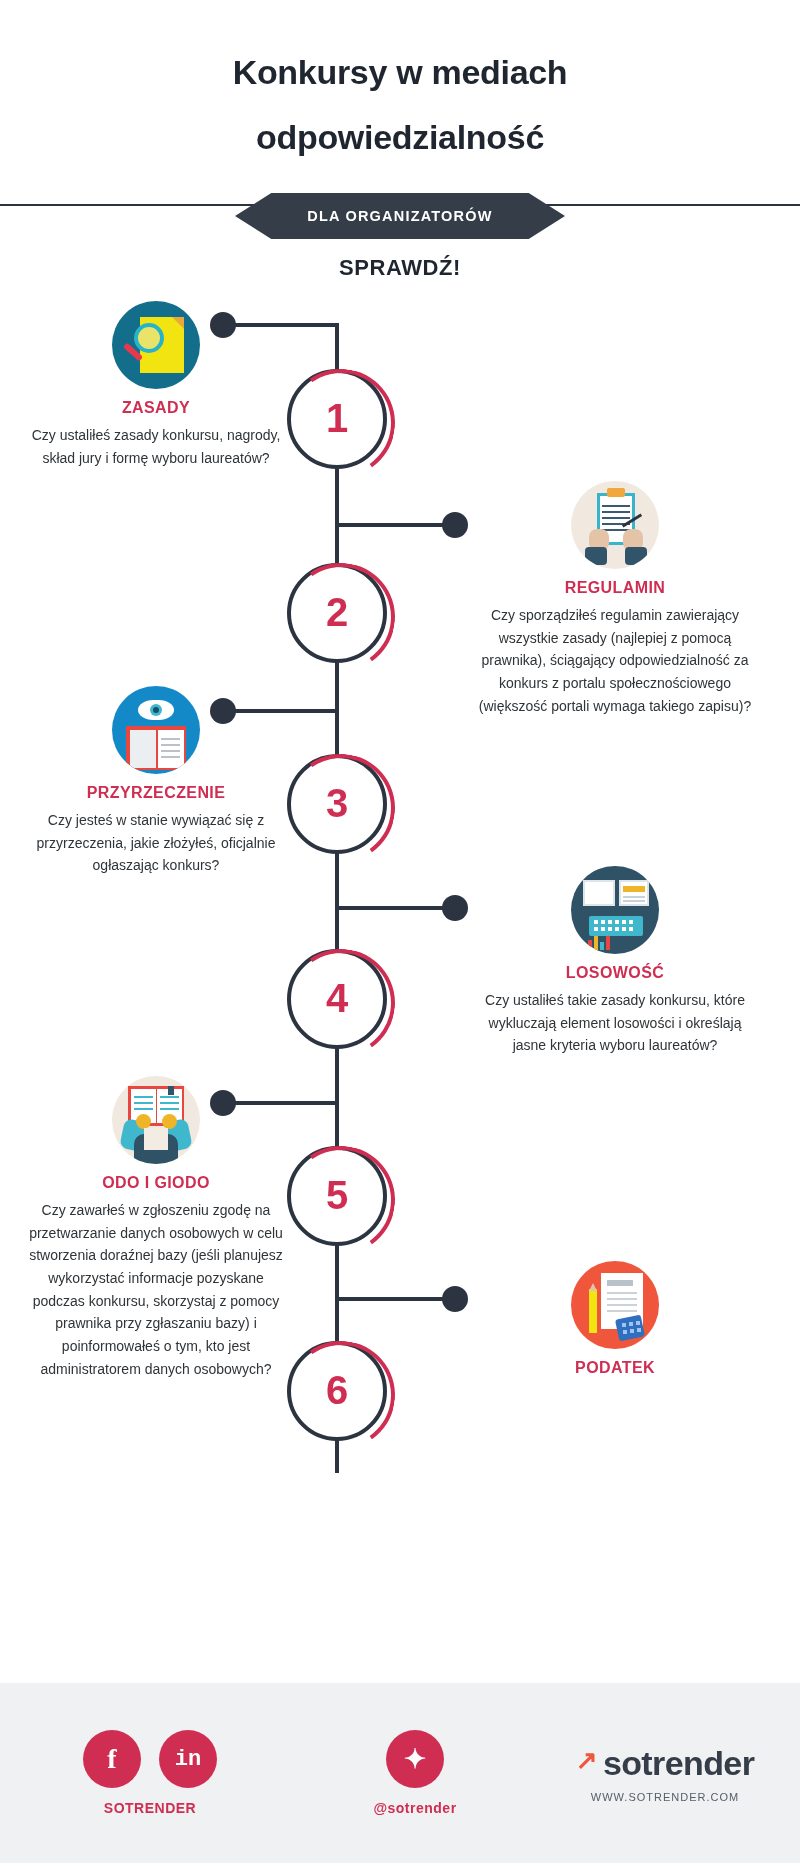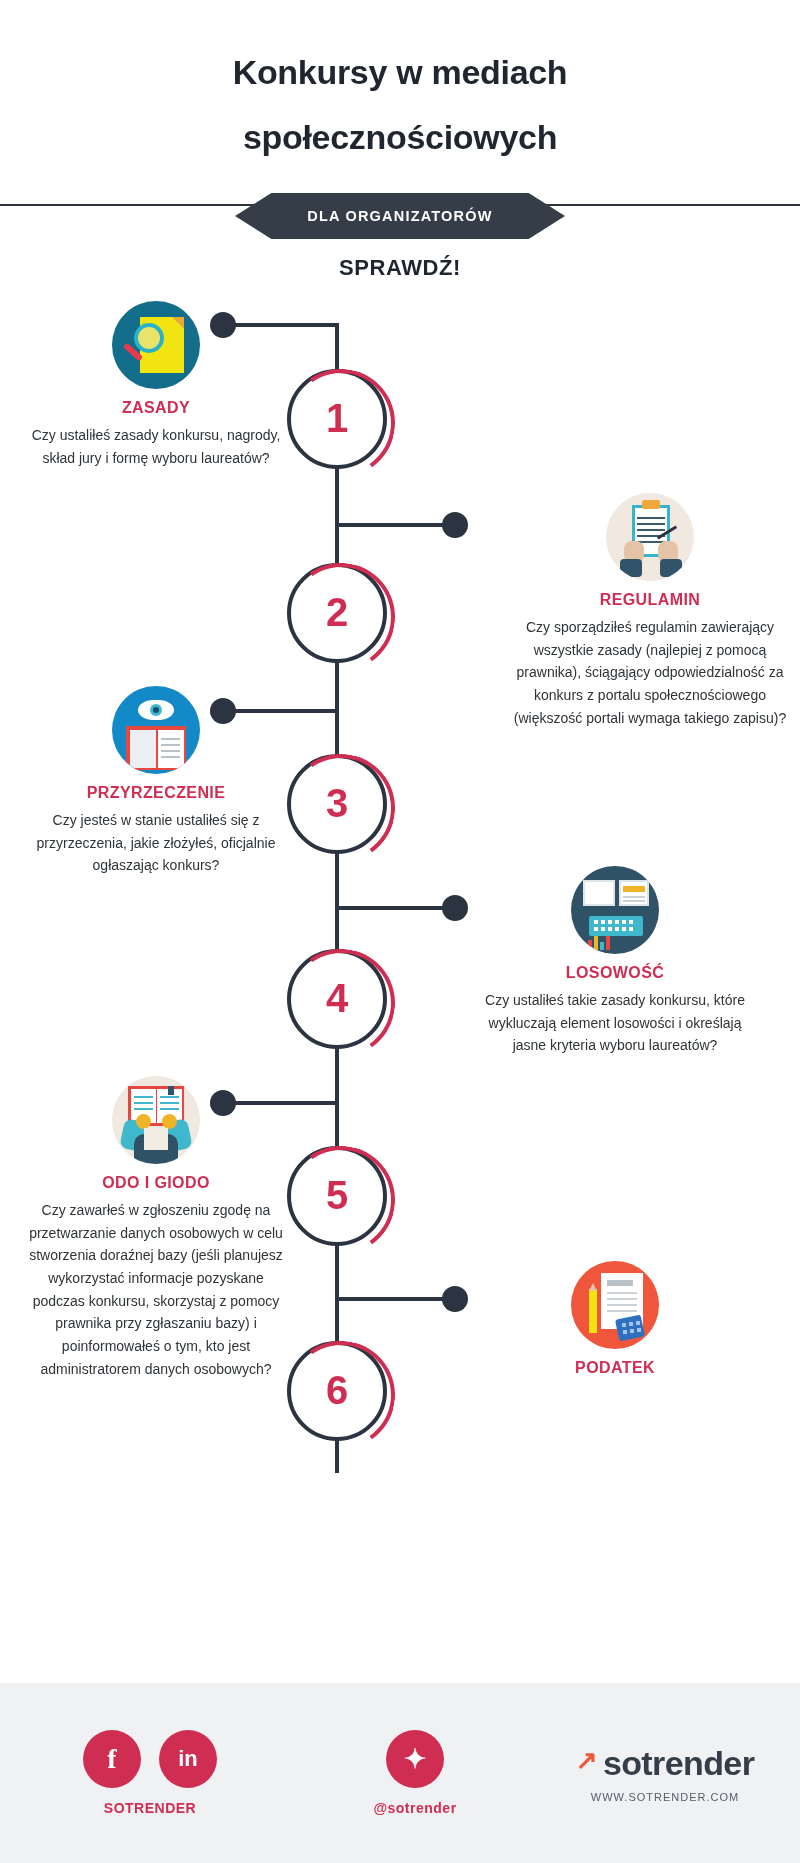--- a/index.html
+++ b/index.html
@@ -360,21 +360,21 @@
   .social-row { display: flex; justify-content: center; gap: 18px; }
   .soc-badge {
     width: 58px; height: 58px;
     border-radius: 50%;
     background: #cf2e52;
     color: #ffffff;
     display: flex; align-items: center; justify-content: center;
     font-size: 28px; font-weight: bold;
     font-family: "Liberation Serif", serif;
   }
-  .soc-badge.li { font-size: 22px; font-family: Liberation Sans, sans-serif; }
+  .soc-badge.li { font-size: 22px; font-family: Liberation Mono, monospace; }
   .soc-badge.tw { font-size: 27px; }
   .foot-label {
     margin-top: 12px;
     font-size: 14px; font-weight: bold;
     color: #cf2e52; letter-spacing: 0.5px;
   }
   .brand-logo {
     font-size: 34px; font-weight: bold;
     color: #343d48; letter-spacing: -0.6px;
     display: flex; align-items: center; justify-content: center; gap: 6px;
@@ -387,21 +387,21 @@
     font-size: 11px; color: #55606a; letter-spacing: 1px;
   }
 </style>
 </head>
 <body>
 
 <div class="page">
 
   <div class="title">
     <span class="title-line">Konkursy w mediach</span>
-    <span class="title-line">społecznościowych</span>
+    <span class="title-line">odpowiedzialność</span>
   </div>
 
   <div class="banner-wrap">
     <div class="banner-rule"></div>
     <div class="banner">DLA ORGANIZATORÓW</div>
   </div>
 
   <div class="sprawdz">SPRAWDŹ!</div>
 
   <div class="timeline">
@@ -436,21 +436,21 @@
       <div class="icon-circle ic-zasady">
         <div class="ic-layer doc"></div>
         <div class="ic-layer fold"></div>
         <div class="ic-layer glass-ring"></div>
         <div class="ic-layer handle"></div>
       </div>
       <div class="step-heading">ZASADY</div>
       <div class="step-text">Czy ustaliłeś zasady konkursu, nagrody, skład jury i formę wyboru laureatów?</div>
     </div>
 
-    <div class="step right" style="top:192px;margin-left:35px;">
+    <div class="step right" style="top:180px;">
       <div class="icon-circle ic-regulamin">
         <div class="ic-layer board"></div>
         <div class="ic-layer clip"></div>
         <div class="ic-layer ln" style="top:24px;"></div>
         <div class="ic-layer ln" style="top:30px;"></div>
         <div class="ic-layer ln" style="top:36px;"></div>
         <div class="ic-layer ln" style="top:42px;"></div>
         <div class="ic-layer ln" style="top:48px;"></div>
         <div class="ic-layer pen"></div>
         <div class="ic-layer hand-l"></div>
@@ -469,21 +469,21 @@
         <div class="ic-layer pupil2"></div>
         <div class="ic-layer book"></div>
         <div class="ic-layer pg-l"></div>
         <div class="ic-layer pg-r"></div>
         <div class="ic-layer bl" style="top:52px;"></div>
         <div class="ic-layer bl" style="top:58px;"></div>
         <div class="ic-layer bl" style="top:64px;"></div>
         <div class="ic-layer bl" style="top:70px;"></div>
       </div>
       <div class="step-heading">PRZYRZECZENIE</div>
-      <div class="step-text">Czy jesteś w stanie ustaliłeś się z przyrzeczenia, jakie złożyłeś, oficjalnie ogłaszając konkurs?</div>
+      <div class="step-text">Czy jesteś w stanie wywiązać się z przyrzeczenia, jakie złożyłeś, oficjalnie ogłaszając konkurs?</div>
     </div>
 
     <div class="step left" style="top:775px;">
       <div class="icon-circle ic-odo">
         <div class="ic-layer bk"></div>
         <div class="ic-layer bpg-l"></div>
         <div class="ic-layer bpg-r"></div>
         <div class="ic-layer obl" style="left:22px; top:20px;"></div>
         <div class="ic-layer obl" style="left:22px; top:26px;"></div>
         <div class="ic-layer obl" style="left:22px; top:32px;"></div>

